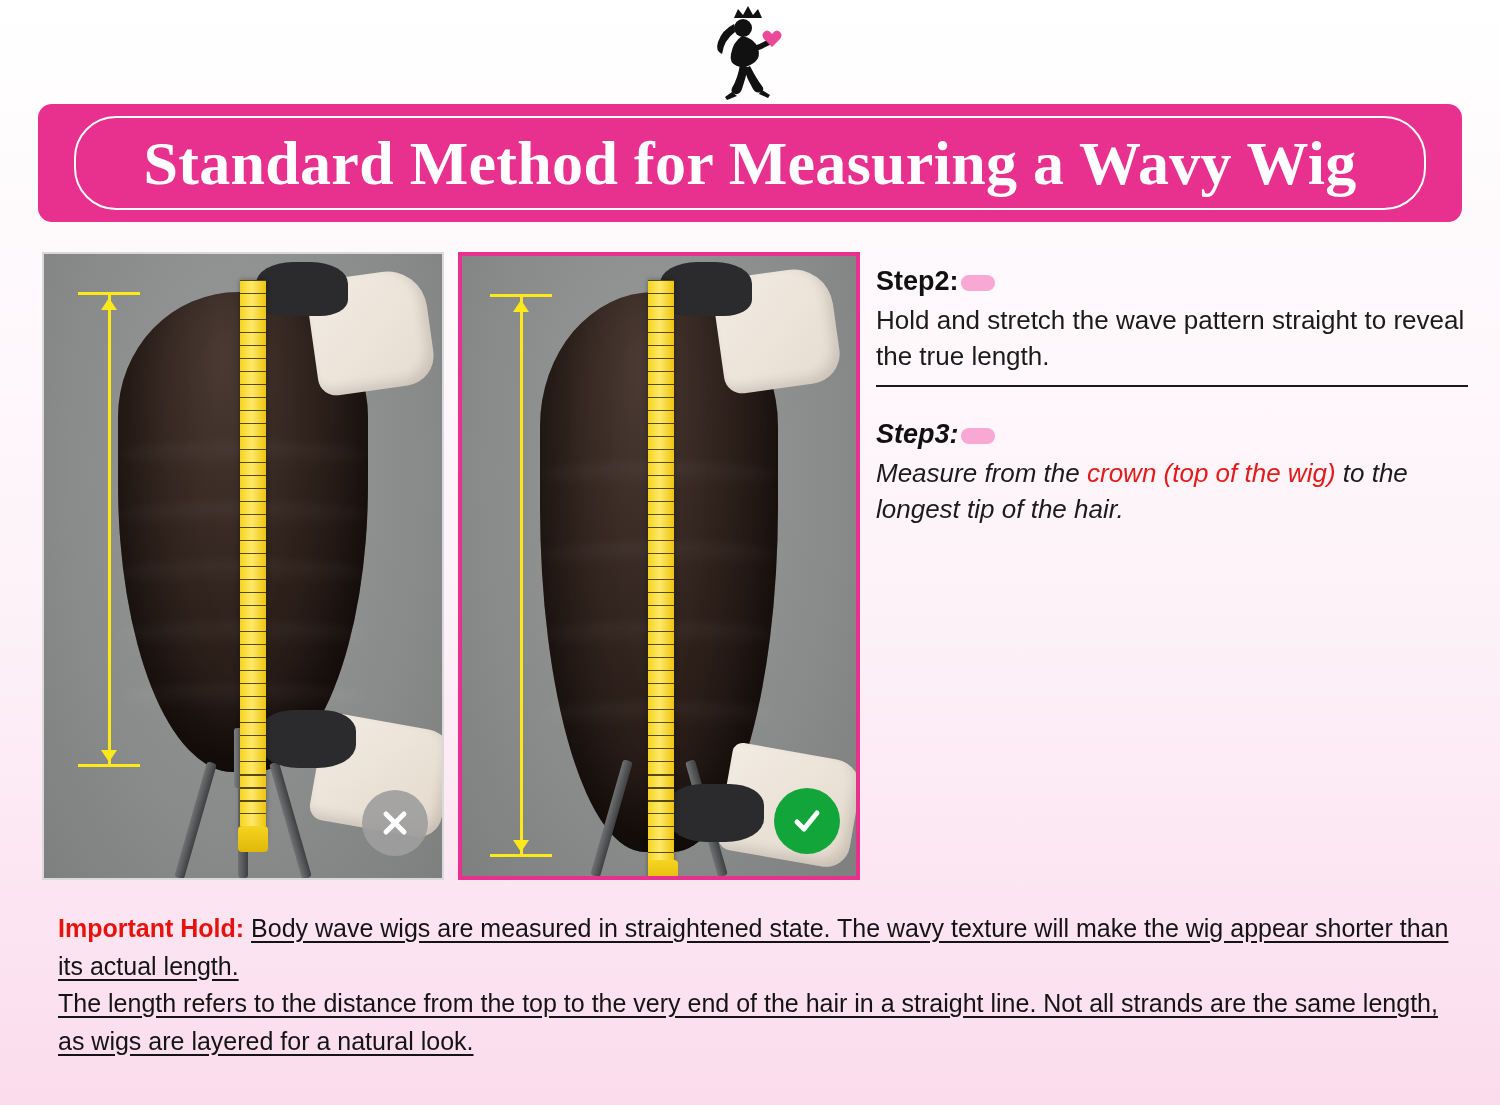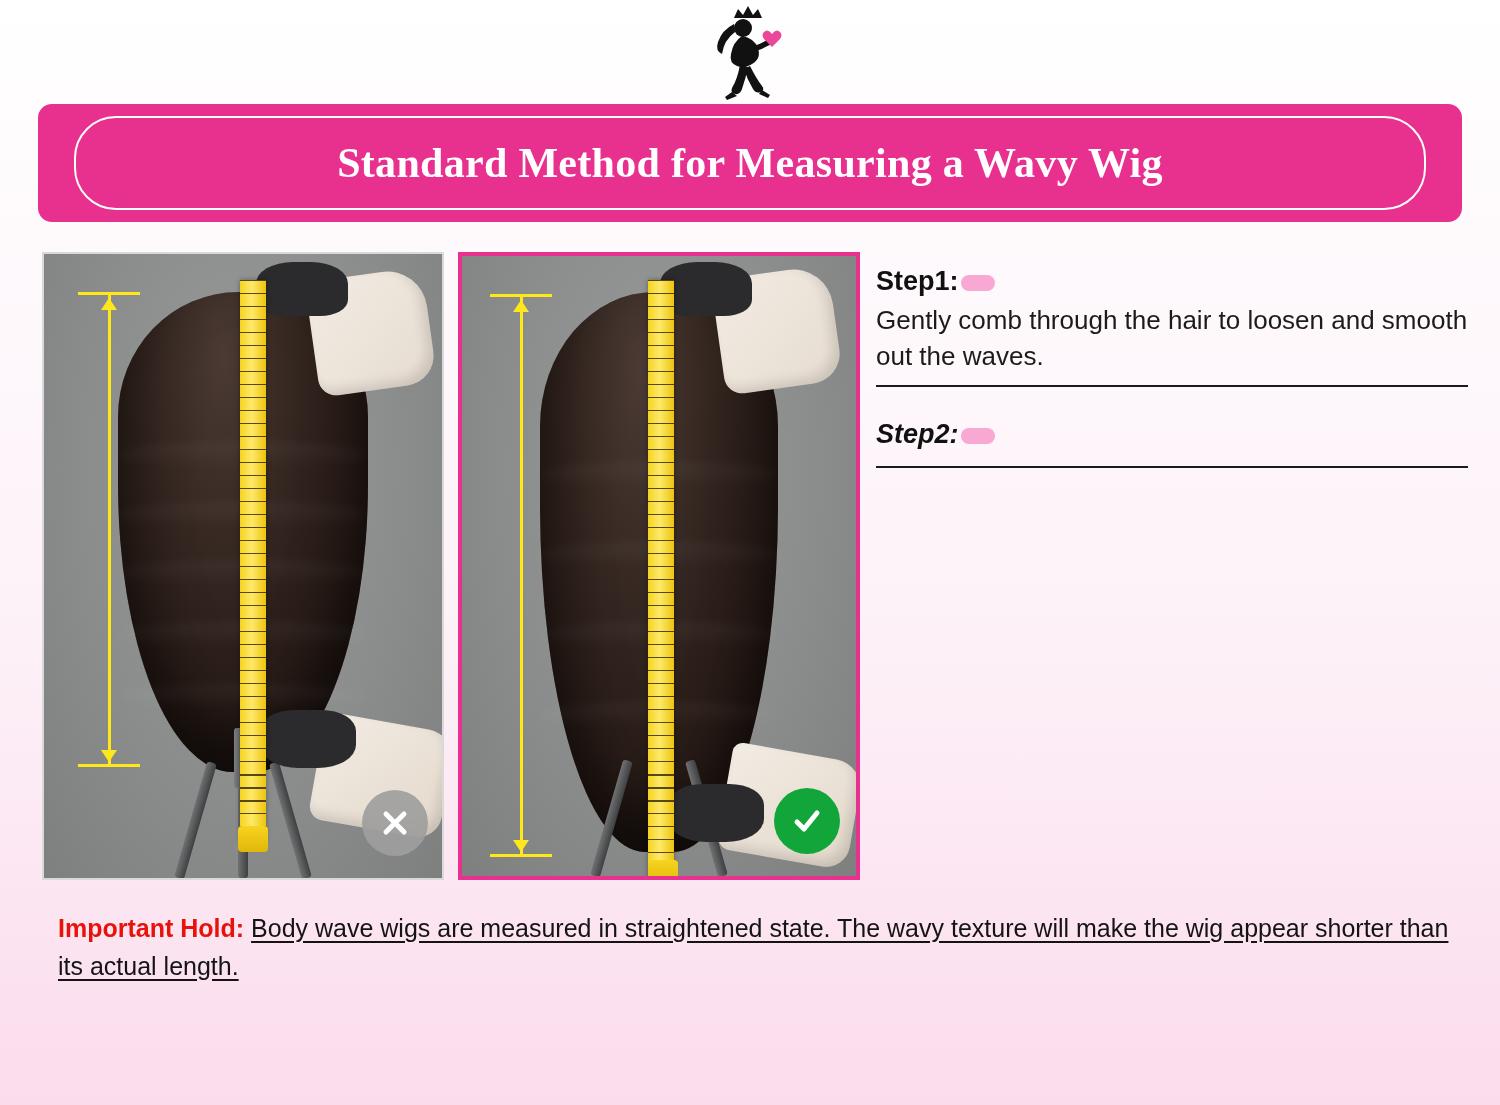--- a/index.html
+++ b/index.html
@@ -44,21 +44,21 @@
     bottom: 12px;
     border: 2px solid #ffffff;
     border-radius: 42px;
     display: flex;
     align-items: center;
     justify-content: center;
   }
   .banner-title {
     font-family: "Liberation Serif", serif;
     font-weight: bold;
-    font-size: 42px;
+    font-size: 62px;
     color: #ffffff;
     letter-spacing: 0.3px;
     white-space: nowrap;
     text-align: center;
   }
 
   
   .photo {
     position: absolute;
     top: 252px;
@@ -402,36 +402,37 @@
 
   <div class="badge check">
     <svg width="38" height="38" viewBox="0 0 38 38" aria-hidden="true">
       <path d="M9 20 L16 27 L29 11" stroke="#ffffff" stroke-width="5" fill="none" stroke-linecap="round" stroke-linejoin="round"></path>
     </svg>
   </div>
 </div>
 
 <div class="steps">
 
-  <div class="step">
-    <div class="step-head">
-      <span>Step1:</span>
-      <span class="pill"></span>
-    </div>
-    <div class="step-body">Gently comb through the hair to loosen and smooth out the waves.</div>
-    <div class="divider"></div>
-  </div>
 
   <div class="step">
     <div class="step-head">
       <span>Step2:</span>
       <span class="pill"></span>
     </div>
+    <div class="step-body">Hold and stretch the wave pattern straight to reveal the true length.</div>
     <div class="divider"></div>
   </div>
 
+  <div class="step">
+    <div class="step-head">
+      <span>Step3:</span>
+      <span class="pill"></span>
+    </div>
+    <div class="step-body"><span>Measure from the </span><span class="hl-red">crown (top of the wig)</span><span> to the longest tip of the hair.</span></div>
+  </div>
 
 </div>
 
 <div class="note">
   <span class="label">Important Hold:</span>
   <span class="u">Body wave wigs are measured in straightened state. The wavy texture will make the wig appear shorter than its actual length.</span><br>
+  <span class="u">The length refers to the distance from the top to the very end of the hair in a straight line. Not all strands are the same length, as wigs are layered for a natural look.</span>
 </div>
 
 </body></html>

